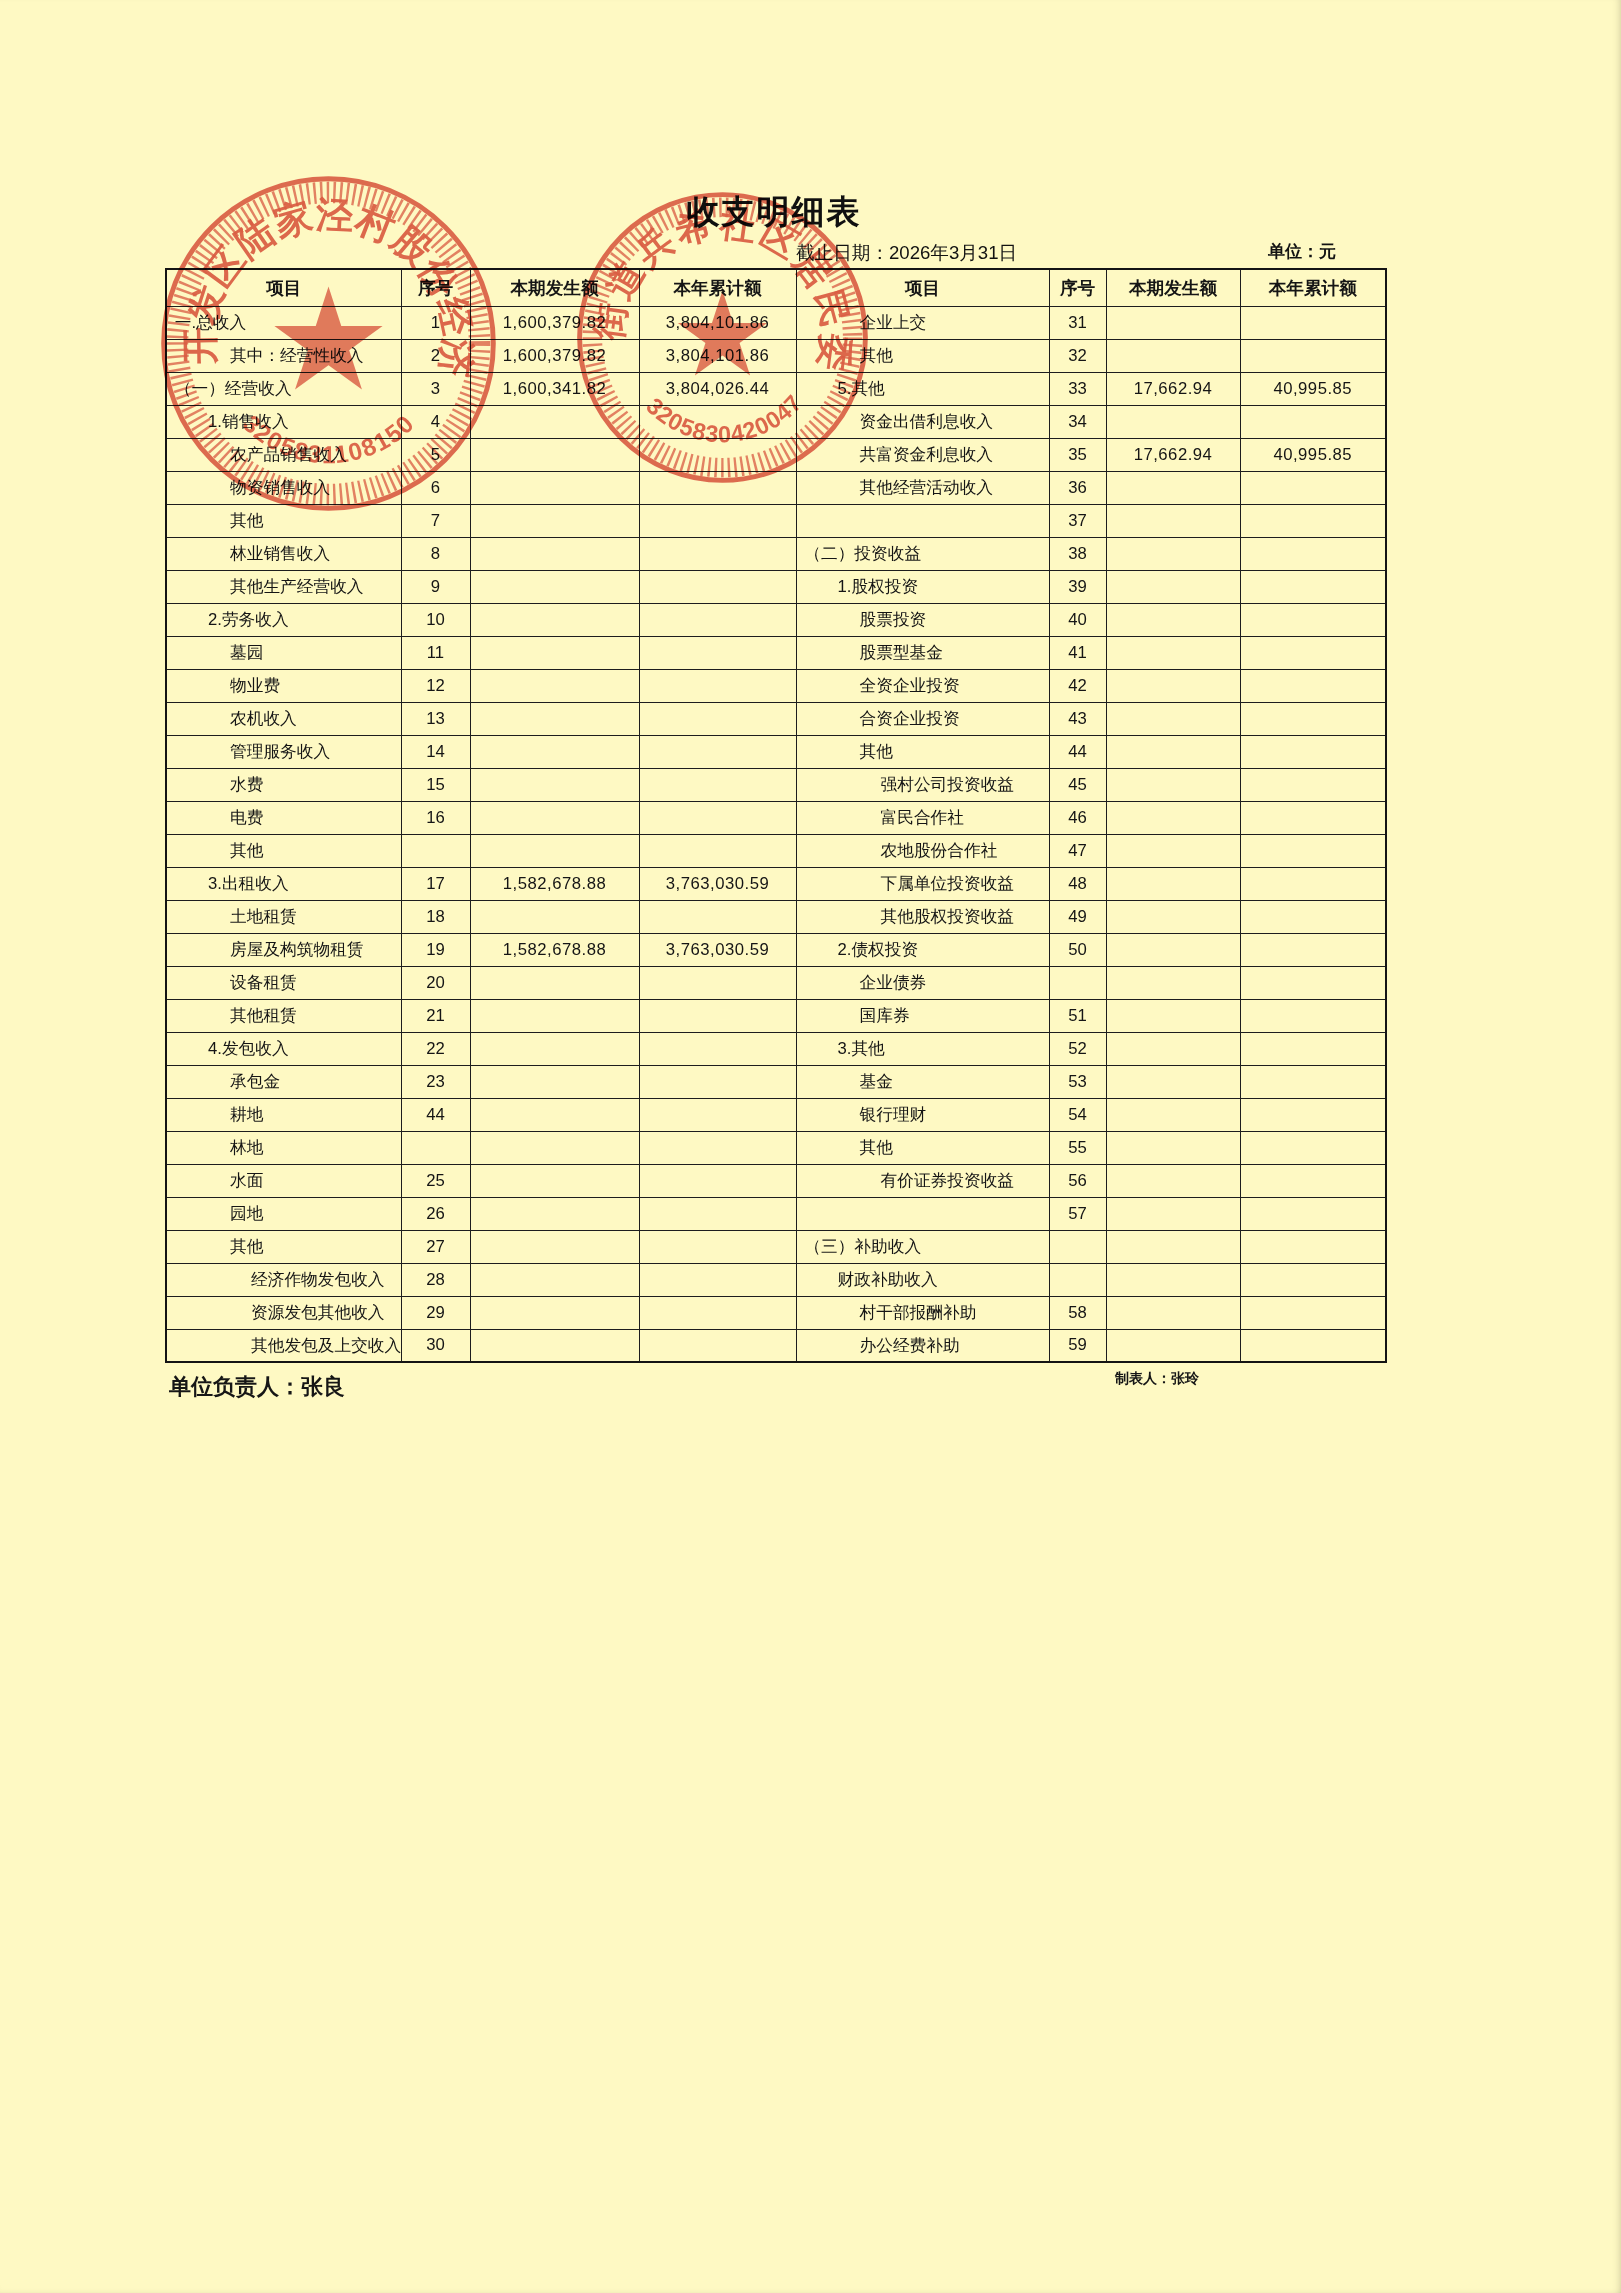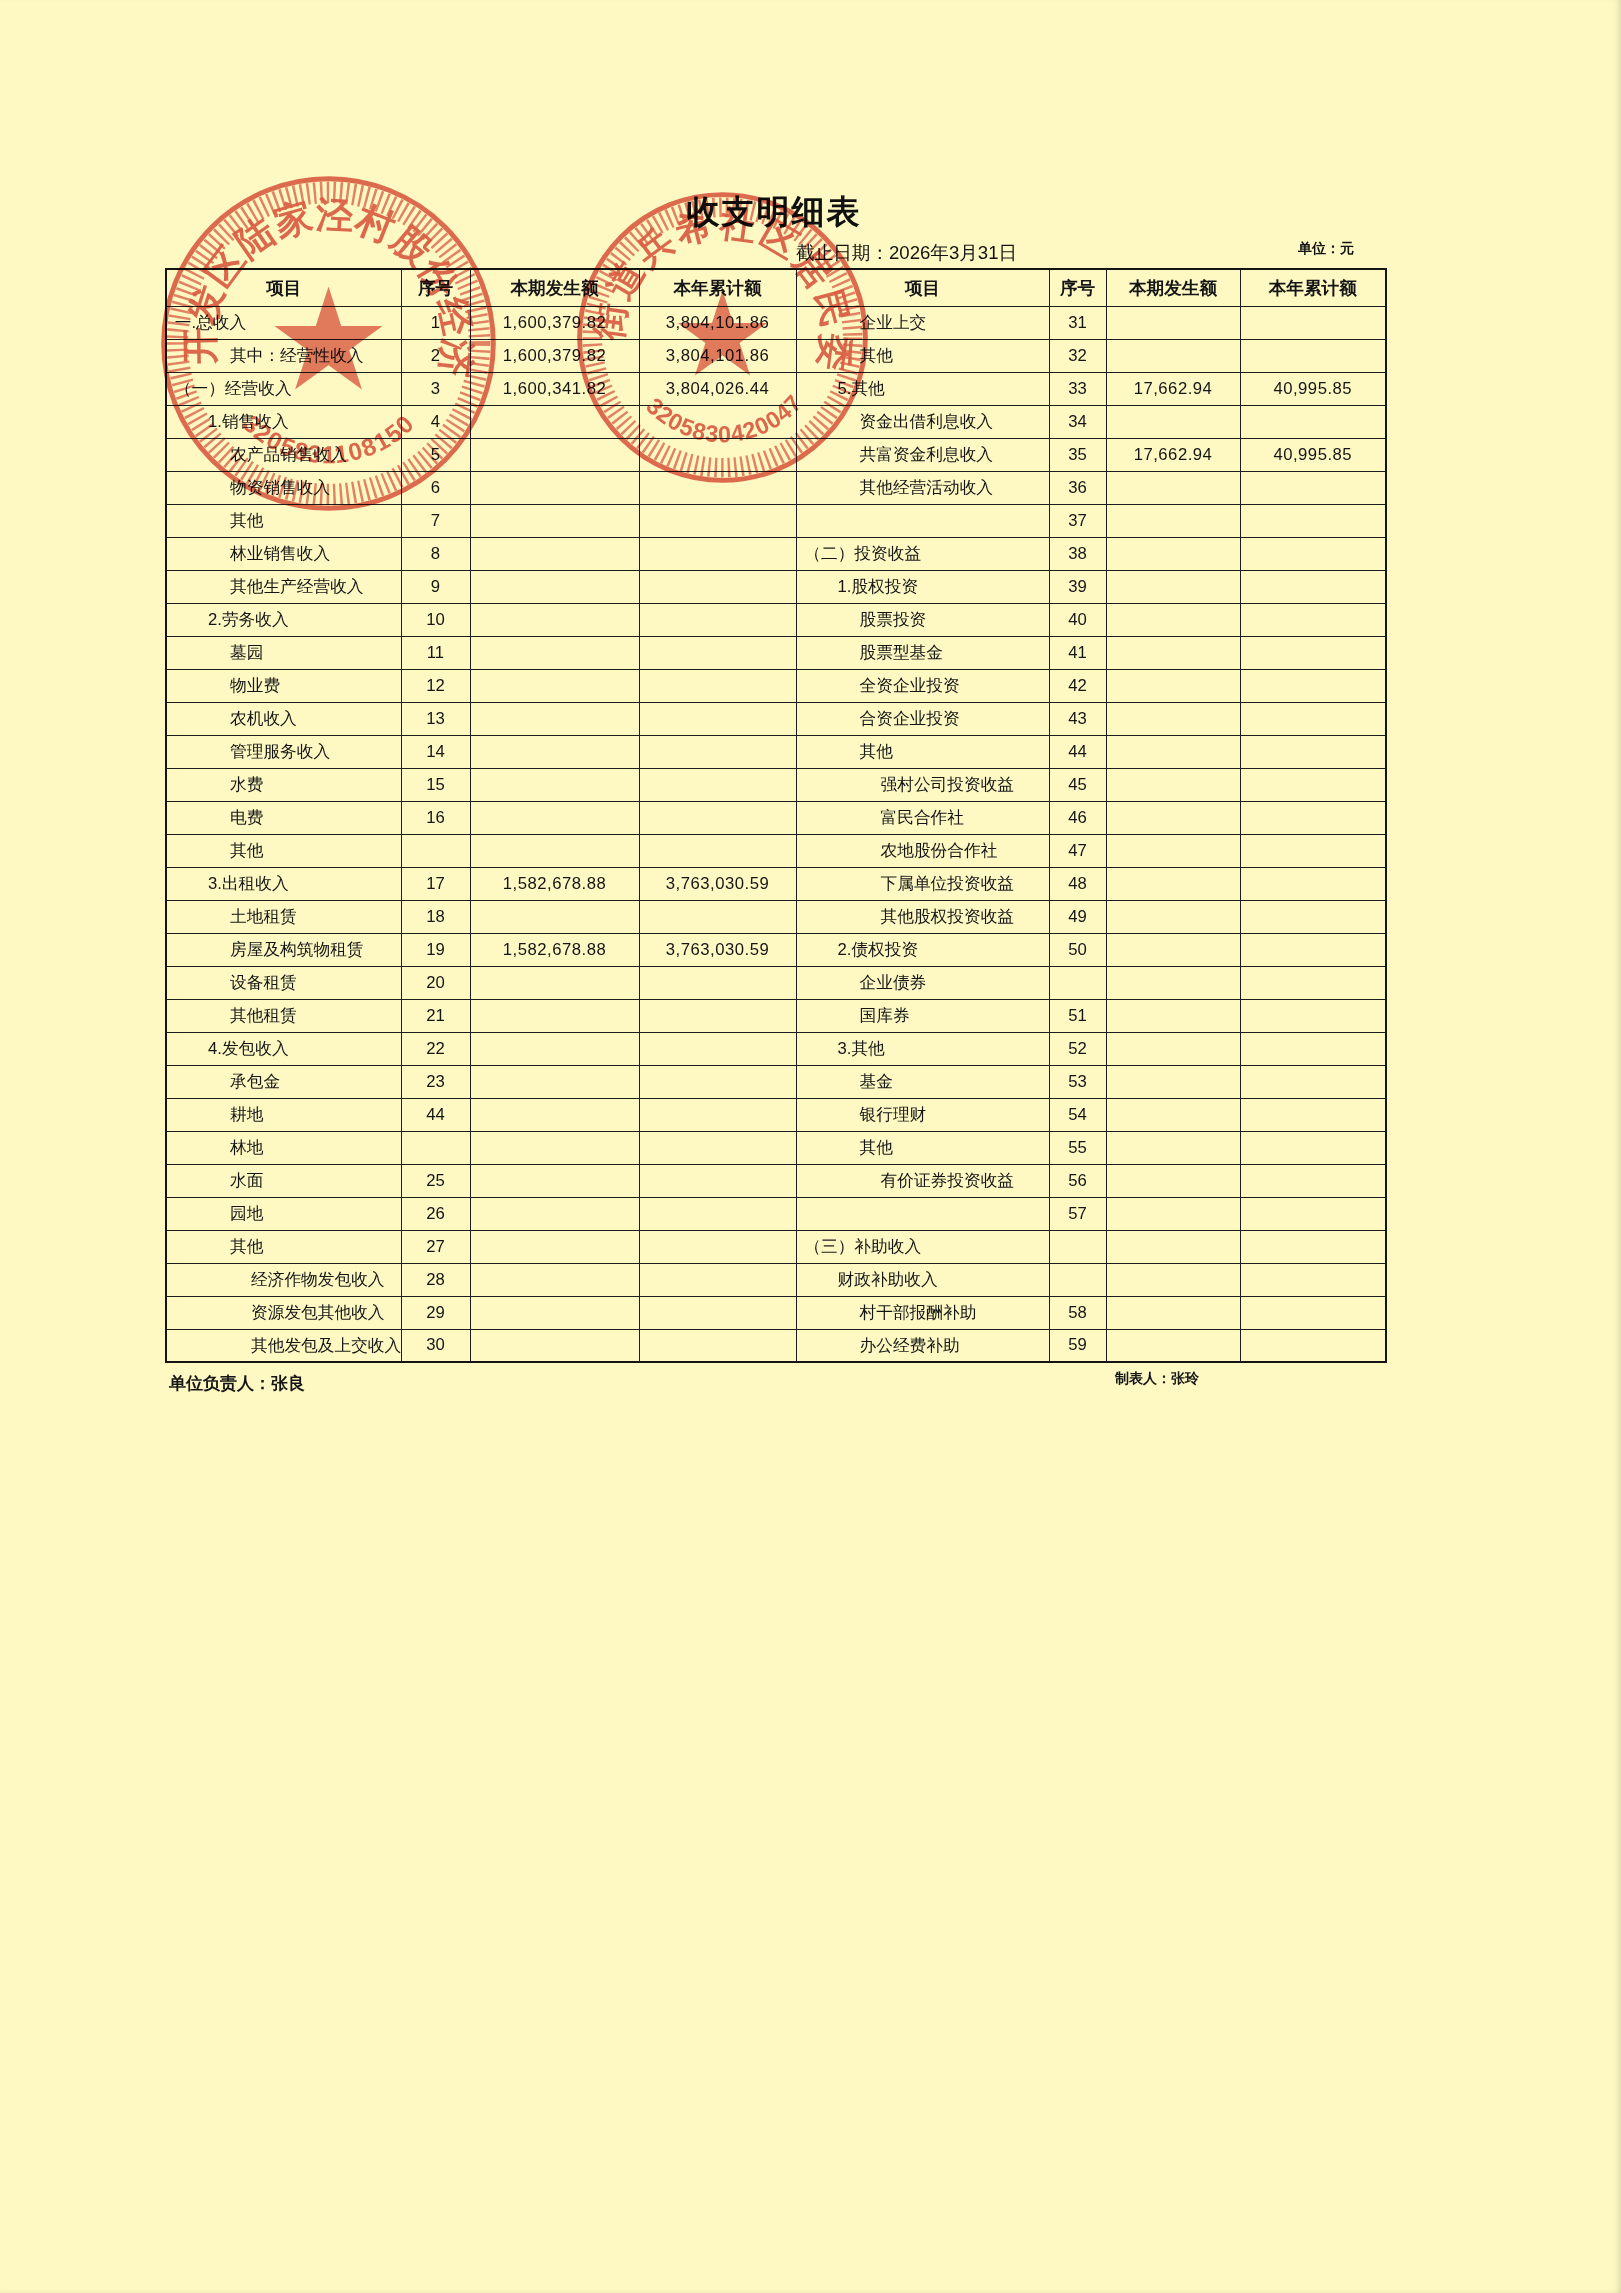--- a/index.html
+++ b/index.html
@@ -14,22 +14,22 @@
   }
   .doc-title{
     position:absolute;left:627px;top:190px;width:294px;
     text-align:center;font-size:33px;font-weight:bold;letter-spacing:2px;color:#101010;
   }
   .date-line{
     position:absolute;left:796px;top:240px;
     font-size:18.6px;font-weight:normal;color:#121212;
   }
   .unit-line{
-    position:absolute;left:1268px;top:240px;width:116px;text-align:center;
-    font-size:14px;font-weight:bold;color:#121212;
+    position:absolute;left:1268px;top:240px;width:116px;text-align:left;
+    font-size:17px;font-weight:bold;color:#121212;
   }
   table.income-table{
     position:absolute;left:165px;top:268px;width:1219px;
     border-collapse:collapse;table-layout:fixed;
     border:2.5px solid #141414;
     padding-left:32px;
   }
   .income-table th,.income-table td{
     border:1.6px solid #1d1d1d;
     padding:0 3.9px;
@@ -42,21 +42,21 @@
   .income-table th{font-size:17.6px;font-weight:bold;text-align:center;}
   td.td-item{text-align:left;font-weight:500;}
   td.td-seq{text-align:center;}
   td.td-num{text-align:center;letter-spacing:0.5px;}
   td.ind0{padding-left:7.8px;}
   td.ind1{padding-left:41px;}
   td.ind2{padding-left:63px;}
   td.ind3{padding-left:84px;}
   .footer-left{
     position:absolute;left:169px;top:1372px;
-    font-size:17px;font-weight:bold;
+    font-size:22px;font-weight:bold;
   }
   .footer-right{
     position:absolute;left:1115px;top:1370px;
     font-size:14px;font-weight:bold;
   }
   .stamp{
     position:absolute;
     color:var(--stamp-color,#d5463d);
     mix-blend-mode:multiply;
     opacity:.88;

